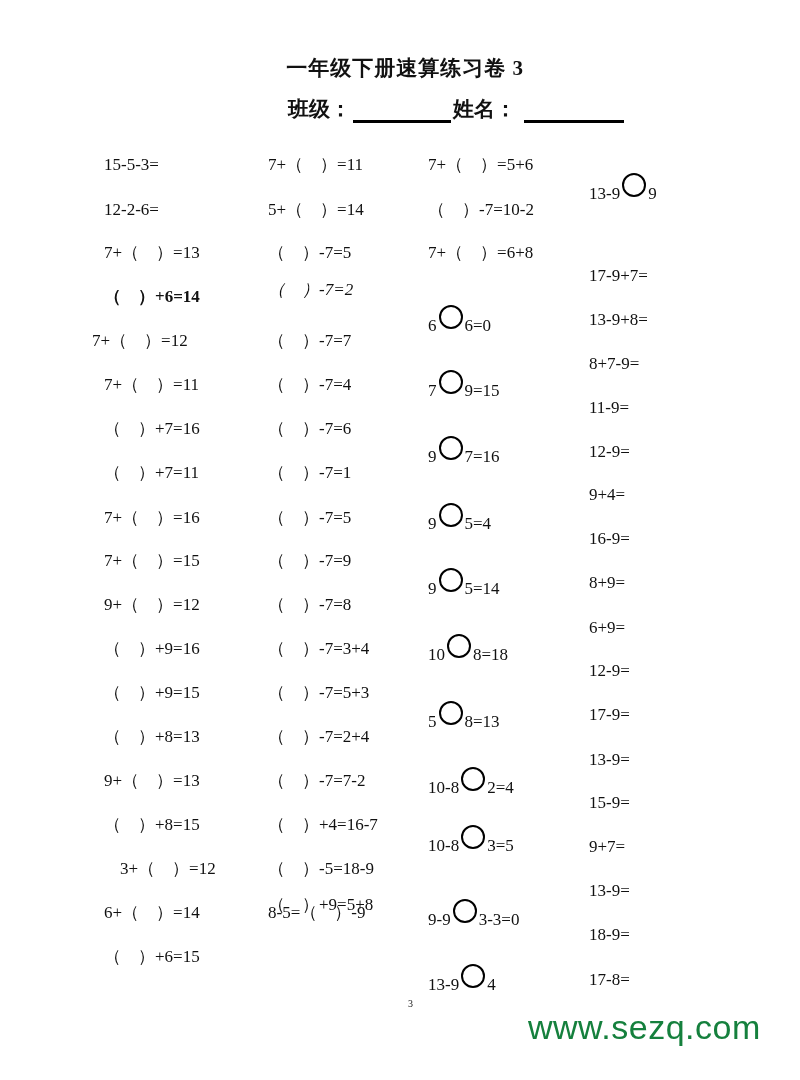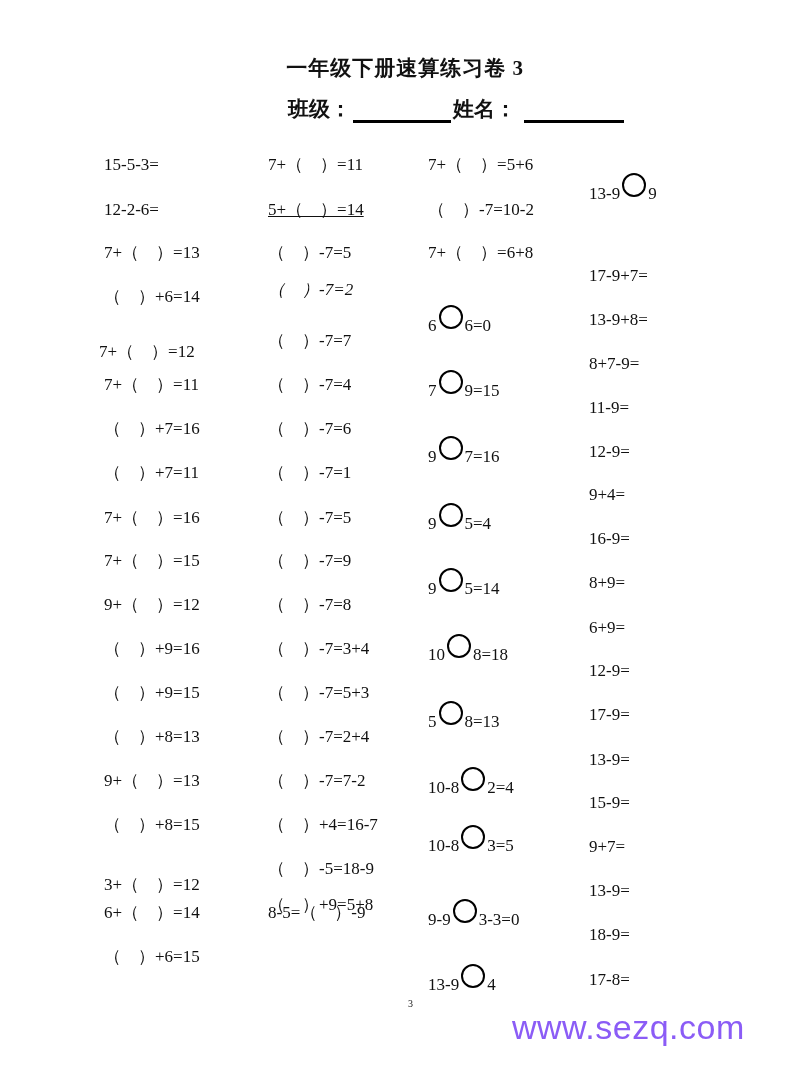--- a/index.html
+++ b/index.html
@@ -7,54 +7,54 @@
          font-family:"Liberation Serif", "DejaVu Serif", serif; color:#111; }
   .title { position:absolute; left:0; width:800px; top:54px; text-align:center;
            font-size:21px; font-weight:bold; letter-spacing:1px; padding-left:10px; box-sizing:border-box; }
   .header-line { position:absolute; top:95px; left:288px; font-size:21px; font-weight:bold; white-space:nowrap; }
   .header-line .blank { display:inline-block; width:98px; border-bottom:3px solid #000; height:22px; vertical-align:bottom; margin:0 2px 0 2px; }
   .header-line .blank.short { width:100px; margin-left:8px; }
   .item { position:absolute; font-size:17px; white-space:pre; line-height:20px; }
   .circ { display:inline-block; width:24px; height:24px; border:2px solid #000; border-radius:50%;
           box-sizing:border-box; vertical-align:2px; margin:0 2px; }
   .page-num { position:absolute; top:998px; left:408px; font-size:10px; }
-  .watermark { position:absolute; top:1008px; left:512px; font-family:"Liberation Sans", "DejaVu Sans", sans-serif;
-               font-size:34px; color:#8b5cf6; letter-spacing:0.5px; }
+  .watermark { position:absolute; top:1008px; left:528px; font-family:"Liberation Sans", "DejaVu Sans", sans-serif;
+               font-size:34px; color:#15803d; letter-spacing:0.5px; }
 </style>
 </head>
 <body>
 
 <div class="title">一年级下册速算练习卷 3</div>
 
 <div class="header-line">
   <span>班级：</span><span class="blank"></span><span>姓名：</span><span class="blank short"></span>
 </div>
 
 <div id="problems">
     <div class="item" style="left: 104px; top: 155px;"><span>15-5-3=</span></div>
     <div class="item" style="left: 104px; top: 200px;"><span>12-2-6=</span></div>
     <div class="item" style="left: 104px; top: 243px;"><span>7+（　）=13</span></div>
-    <div class="item" style="left: 104px; top: 287px;"><span>（　）+6=14</span></div>
-    <div class="item" style="left: 99px; top: 331px; margin-top: 11px;"><span>7+（　）=12</span></div>
+    <div class="item" style="left: 104px; top: 287px; font-weight: bold;"><span>（　）+6=14</span></div>
+    <div class="item" style="left: 92px; top: 331px;"><span>7+（　）=12</span></div>
     <div class="item" style="left: 104px; top: 375px;"><span>7+（　）=11</span></div>
     <div class="item" style="left: 104px; top: 419px;"><span>（　）+7=16</span></div>
     <div class="item" style="left: 104px; top: 463px;"><span>（　）+7=11</span></div>
     <div class="item" style="left: 104px; top: 508px;"><span>7+（　）=16</span></div>
     <div class="item" style="left: 104px; top: 551px;"><span>7+（　）=15</span></div>
     <div class="item" style="left: 104px; top: 595px;"><span>9+（　）=12</span></div>
     <div class="item" style="left: 104px; top: 639px;"><span>（　）+9=16</span></div>
     <div class="item" style="left: 104px; top: 683px;"><span>（　）+9=15</span></div>
     <div class="item" style="left: 104px; top: 727px;"><span>（　）+8=13</span></div>
     <div class="item" style="left: 104px; top: 771px; text-align: right;"><span>9+（　）=13</span></div>
     <div class="item" style="left: 104px; top: 815px;"><span>（　）+8=15</span></div>
-    <div class="item" style="left: 104px; top: 859px; margin-top: 16px;"><span>3+（　）=12</span></div>
+    <div class="item" style="left: 120px; top: 859px;"><span>3+（　）=12</span></div>
     <div class="item" style="left: 104px; top: 903px;"><span>6+（　）=14</span></div>
     <div class="item" style="left: 104px; top: 947px; text-align: center;"><span>（　）+6=15</span></div>
     <div class="item" style="left: 268px; top: 155px;"><span>7+（　）=11</span></div>
-    <div class="item" style="left: 268px; top: 200px; text-decoration: underline;"><span>5+（　）=14</span></div>
+    <div class="item" style="left: 268px; top: 200px;"><span>5+（　）=14</span></div>
     <div class="item" style="left: 268px; top: 243px;"><span>（　）-7=5</span></div>
     <div class="item" style="left: 268px; top: 280px; font-style: italic;"><span>（　）-7=2</span></div>
     <div class="item" style="left: 268px; top: 331px;"><span>（　）-7=7</span></div>
     <div class="item" style="left: 268px; top: 375px;"><span>（　）-7=4</span></div>
     <div class="item" style="left: 268px; top: 419px;"><span>（　）-7=6</span></div>
     <div class="item" style="left: 268px; top: 463px;"><span>（　）-7=1</span></div>
     <div class="item" style="left: 268px; top: 508px;"><span>（　）-7=5</span></div>
     <div class="item" style="left: 268px; top: 551px;"><span>（　）-7=9</span></div>
     <div class="item" style="left: 268px; top: 595px;"><span>（　）-7=8</span></div>
     <div class="item" style="left: 268px; top: 639px;"><span>（　）-7=3+4</span></div>

